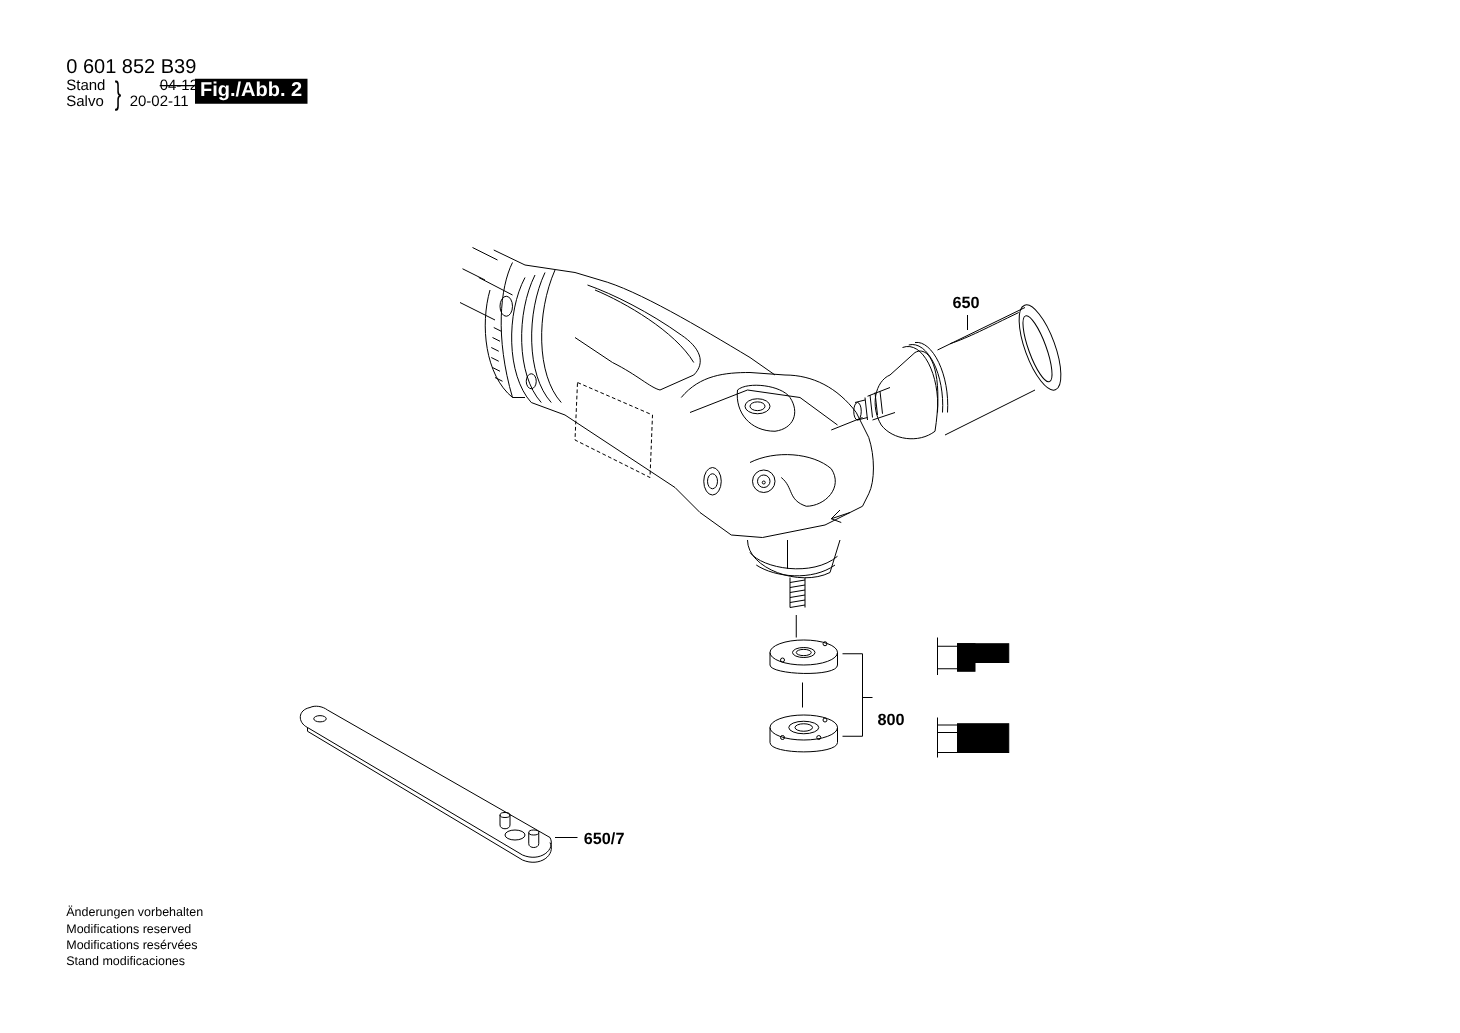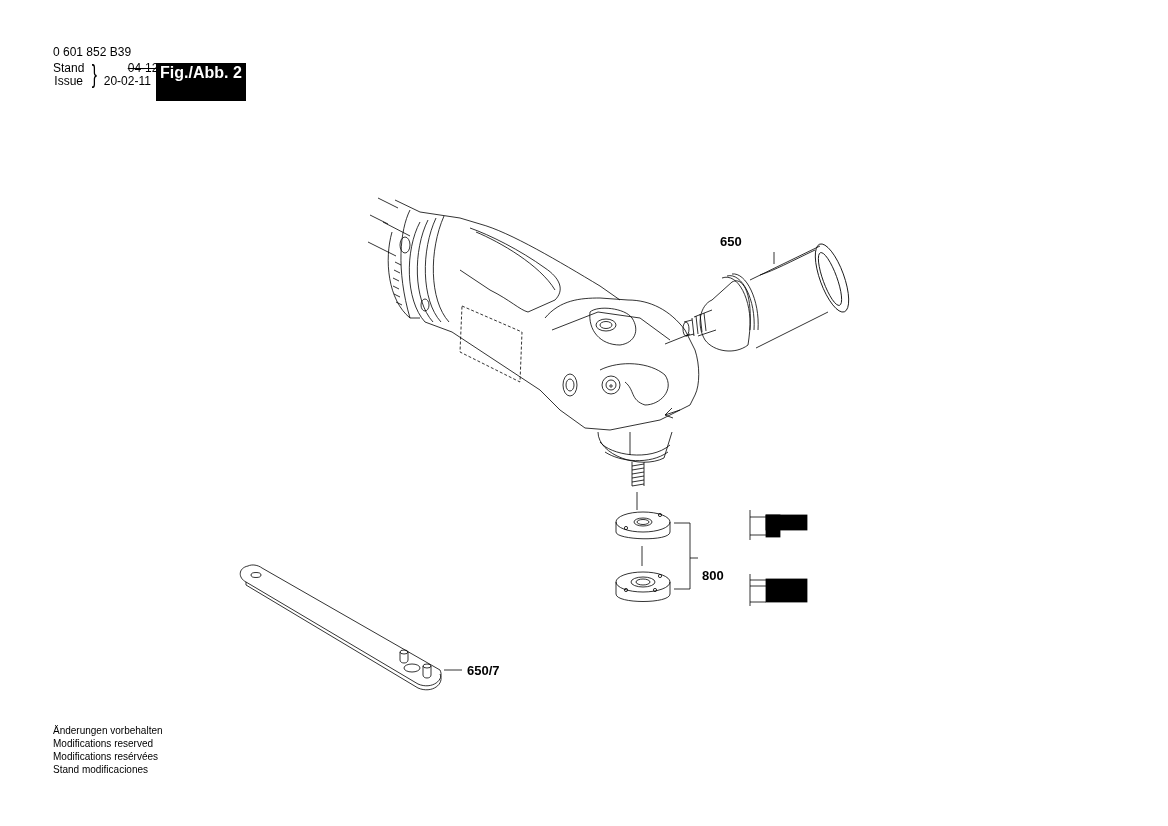--- a/index.html
+++ b/index.html
@@ -1,39 +1,39 @@
 <!DOCTYPE html>
 <html><head>
 <meta charset="utf-8">
 <style>
   html, body { margin: 0; padding: 0; background: #ffffff; }
   body { width: 1168px; height: 826px; position: relative; overflow: hidden;
          font-family: "Liberation Sans", sans-serif; color: #000; }
   .abs { position: absolute; }
-  .docnum { left: 53px; top: 45px; font-size: 12px; }
+  .docnum { left: 53px; top: 45px; font-size: 16px; }
   .stand-block { left: 53px; top: 62px; font-size: 12px; line-height: 13px; }
-  .stand-labels { display: inline-block; vertical-align: top; text-align: center; }
+  .stand-labels { display: inline-block; vertical-align: top; }
   .brace { display: inline-block; vertical-align: top; font-size: 26px; line-height: 24px; margin: 0 2px 0 2px; transform: scaleX(0.6); }
   .stand-dates { display: inline-block; vertical-align: top; }
   .struck { text-decoration: line-through; margin-left: 24px; }
   .figbadge { left: 156px; top: 63px; background: #000; color: #fff; font-weight: bold;
-              font-size: 16px; padding: 0 4px; height: 38px; line-height: 20px; }
+              font-size: 16px; padding: 0 4px; height: 20px; line-height: 20px; }
   .callout { font-weight: bold; font-size: 13px; }
   .footer { left: 53px; top: 724px; font-size: 10px; line-height: 13px; }
   svg.art { position: absolute; left: 0; top: 0; }
 </style>
 </head>
 <body>
 
 <div class="abs docnum">0 601 852 B39</div>
 
 <div class="abs stand-block">
   <span class="stand-labels">
     <div>Stand</div>
-    <div>Issue</div>
+    <div>Salvo</div>
   </span>
   <span class="brace">}</span>
   <span class="stand-dates">
     <div class="struck">04-12</div>
     <div>20-02-11</div>
   </span>
 </div>
 
 <div class="abs figbadge">Fig./Abb. 2</div>
 
@@ -160,21 +160,21 @@
 
     <path d="M 400 652 L 400 660 C 400 664, 408 664, 408 660 L 408 652"></path>
     <ellipse cx="404" cy="652" rx="4" ry="2"></ellipse>
     <path d="M 423 666 L 423 675 C 423 679, 431 679, 431 675 L 431 666"></path>
     <ellipse cx="427" cy="666" rx="4" ry="2"></ellipse>
 
     <path d="M 444 670 L 462 670"></path>
   </g>
 </svg>
 
-<div class="abs callout" style="left:720px; top:234px;">650</div>
+<div class="abs callout" style="left:762px; top:234px;">650</div>
 <div class="abs callout" style="left:702px; top:552px;margin-top:16px;">800</div>
 <div class="abs callout" style="left:467px; top:663px;">650/7</div>
 
 <div class="abs footer">
   <div>Änderungen vorbehalten</div>
   <div>Modifications reserved</div>
   <div>Modifications resérvées</div>
   <div>Stand modificaciones</div>
 </div>
 

